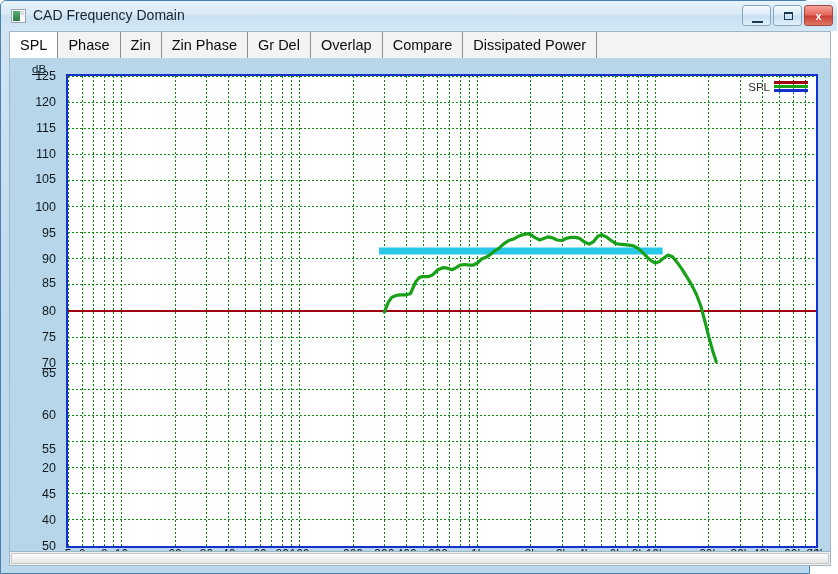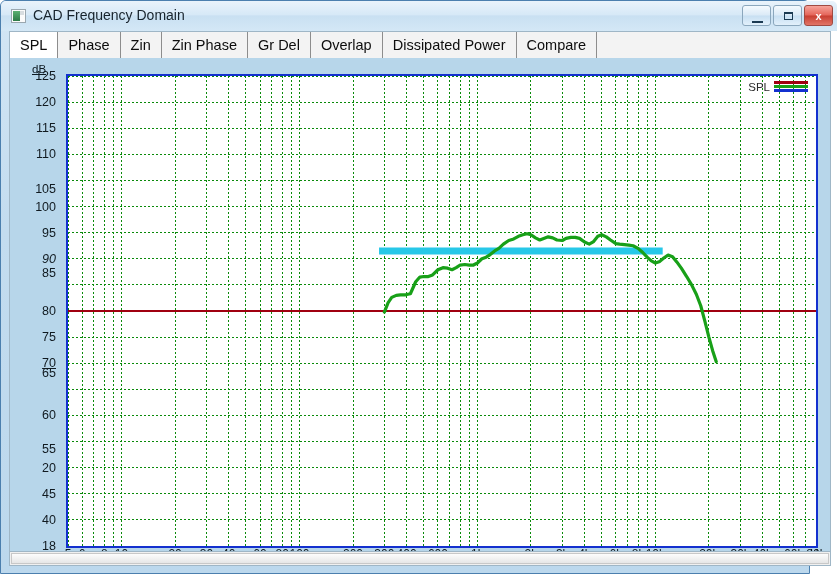--- a/index.html
+++ b/index.html
@@ -158,50 +158,50 @@
     <div class="tab">
         <span>Zin Phase</span>
       </div>
     <div class="tab">
         <span>Gr Del</span>
       </div>
     <div class="tab">
         <span>Overlap</span>
       </div>
     <div class="tab">
+        <span>Compare</span>
+      </div>
+    <div class="tab">
         <span>Dissipated Power</span>
-      </div>
-    <div class="tab">
-        <span>Compare</span>
       </div>
     <div class="tabfill"></div>
   </div>
 
   <div class="panel">
     <div class="axis-unit">dB</div>
     <div class="ylabels" id="ylabels">
         <span style="top: 18px;">125</span>
         <span style="top: 44.1111px;">120</span>
         <span style="top: 70.2222px;">115</span>
         <span style="top: 96.3333px;">110</span>
-        <span style="top: 131px;">105</span>
+        <span style="top: 121px;">105</span>
         <span style="top: 148.556px;">100</span>
         <span style="top: 174.667px;">95</span>
-        <span style="top: 200.778px; font-style: italic;">90</span>
-        <span style="top: 215px; margin-left: 40px;">85</span>
+        <span style="top: 200.778px;">90</span>
+        <span style="top: 225px; margin-left: 40px;">85</span>
         <span style="top: 253px;">80</span>
         <span style="top: 279.111px;">75</span>
         <span style="top: 305.222px; text-decoration: underline;">70</span>
         <span style="top: 315px;">65</span>
         <span style="top: 357.444px;">60</span>
         <span style="top: 391px;">55</span>
         <span style="top: 409.667px;">20</span>
         <span style="top: 435.778px;">45</span>
         <span style="top: 461.889px;">40</span>
-        <span style="top: 488px;">18</span>
+        <span style="top: 488px;">50</span>
       </div>
     <div class="xlabels" id="xlabels">
         <span style="left: 58px;">5</span>
         <span style="left: 72.088px;">6</span>
         <span style="left: 94.3172px;">8</span>
         <span style="left: 111.559px;">10</span>
         <span style="left: 165.119px;">20</span>
         <span style="left: 196.449px;">30</span>
         <span style="left: 218.678px;">40</span>
         <span style="left: 250.009px;">60</span>

